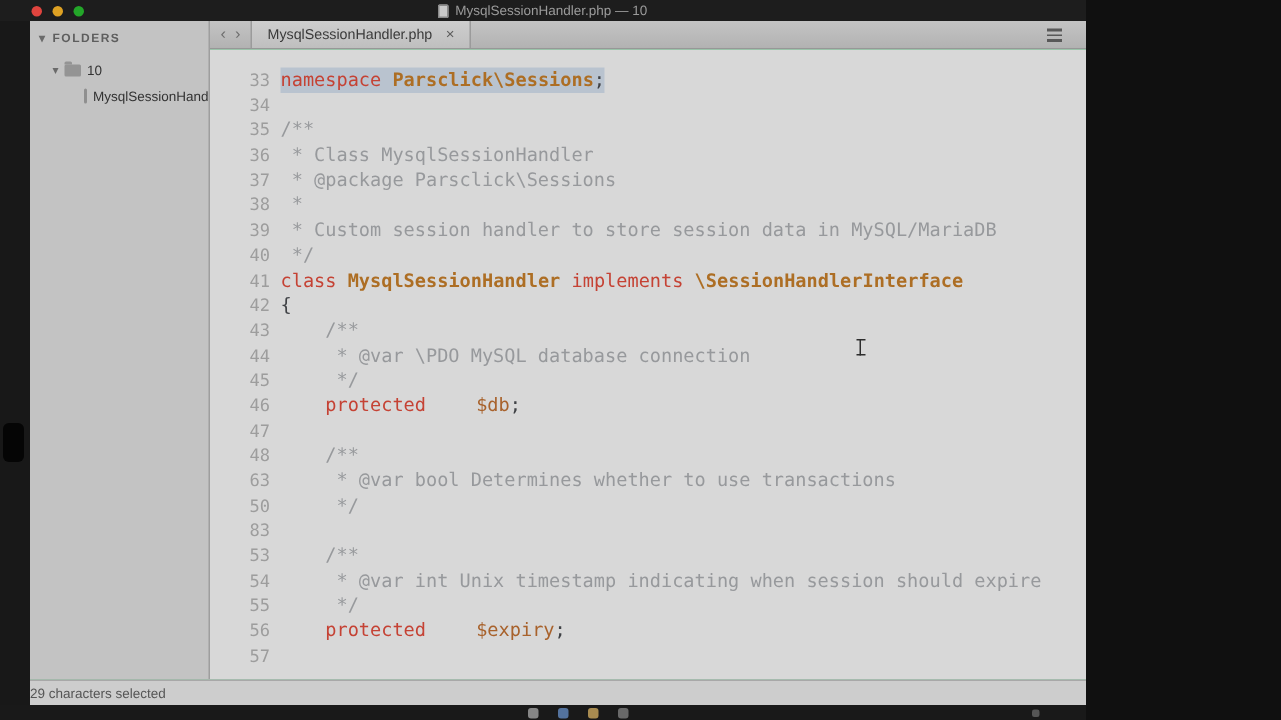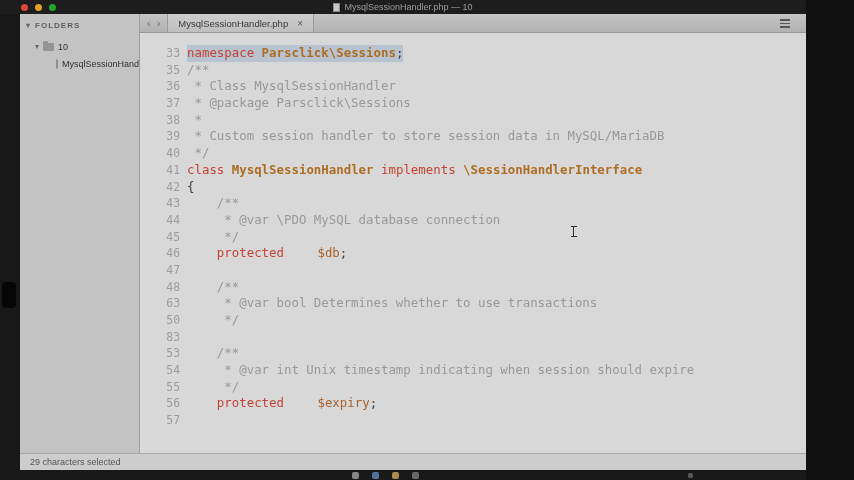--- a/index.html
+++ b/index.html
@@ -1,18 +1,18 @@
 <!DOCTYPE html>
 <html><head>
 <meta charset="utf-8">
 <style>
   * { margin:0; padding:0; box-sizing:border-box; }
   html,body { width:854px; height:480px; overflow:hidden; }
   body { font-family:"Liberation Sans", sans-serif; background:#101010; }
-  .screen { position:relative; width:806px; height:480px; background:#22c55e; overflow:hidden; }
+  .screen { position:relative; width:724px; height:480px; background:#22c55e; overflow:hidden; }
 
   
   .titlebar { position:absolute; top:0; left:0; right:0; height:14px; background:#1d1d1d; z-index:5; }
   .lights { position:absolute; left:21px; top:3.5px; display:flex; gap:7px; }
   .light { width:7px; height:7px; border-radius:50%; display:inline-block; }
   .title { position:absolute; left:0; right:0; top:0; height:14px; display:flex; align-items:center; justify-content:center; gap:4px; font-size:9px; color:#9b9b9b; }
   .doc-icon { width:7px; height:9px; background:#c9c9c9; border-radius:1px; display:inline-block; box-shadow:inset 0 0 0 1px #8a8a8a; }
 
   
   .left-gutter { position:absolute; left:0; top:14px; width:20px; bottom:10px; background:#181818; }
@@ -51,21 +51,21 @@
   .tok-p { color:#3f4145; }
 
   
   .ibeam { position:absolute; left:430px; top:193px; width:7px; height:11px; }
   .ibeam .ib-mid { position:absolute; left:3px; top:0; width:1.4px; height:11px; background:#2e2e2e; }
   .ibeam .ib-top { position:absolute; left:0.5px; top:0; width:6px; height:1.3px; background:#2e2e2e; }
   .ibeam .ib-bot { position:absolute; left:0.5px; bottom:0; width:6px; height:1.3px; background:#2e2e2e; }
 
   
   .statusbar { position:absolute; left:20px; right:0; top:453px; height:17px; background:#cdcdcd; border-top:1px solid #a8a8a8; display:flex; align-items:center; justify-content:space-between; font-size:9px; color:#555; }
-  .sb-left { padding-left:10px; }
+  .sb-left { }
   .sb-right { display:flex; gap:28px; padding-right:46px;margin-top:31px; }
 
   
   .dock { position:absolute; left:0; right:0; top:470px; height:10px; background:#191919; }
   .dock-icons { position:absolute; left:352px; top:1.5px; display:flex; gap:13px; }
   .dock-ic { width:7px; height:7px; border-radius:2px; opacity:.85; display:inline-block; }
   .dock-dot { position:absolute; left:688px; top:3px; width:5px; height:5px; border-radius:1.5px; background:#6f6f6f; opacity:.7; }
 </style>
 </head>
 <body>
@@ -116,20 +116,24 @@
       <span class="bar"></span>
       <span class="bar"></span>
     </div>
   </div>
 
   <div class="code">
     <div>
         <div class="code-line">
           <span class="ln">33</span>
           <span class="lt" style="background: rgb(185, 195, 207);"><span class="tok-k">namespace</span><span class="tok-p"> </span><span class="tok-e">Parsclick\Sessions</span><span class="tok-p">;</span></span>
+        </div>
+        <div class="code-line">
+          <span class="ln">34</span>
+          <span class="lt"></span>
         </div>
         <div class="code-line">
           <span class="ln">35</span>
           <span class="lt"><span class="tok-c">/**</span></span>
         </div>
         <div class="code-line">
           <span class="ln">36</span>
           <span class="lt"><span class="tok-c"> * Class MysqlSessionHandler</span></span>
         </div>
         <div class="code-line">

